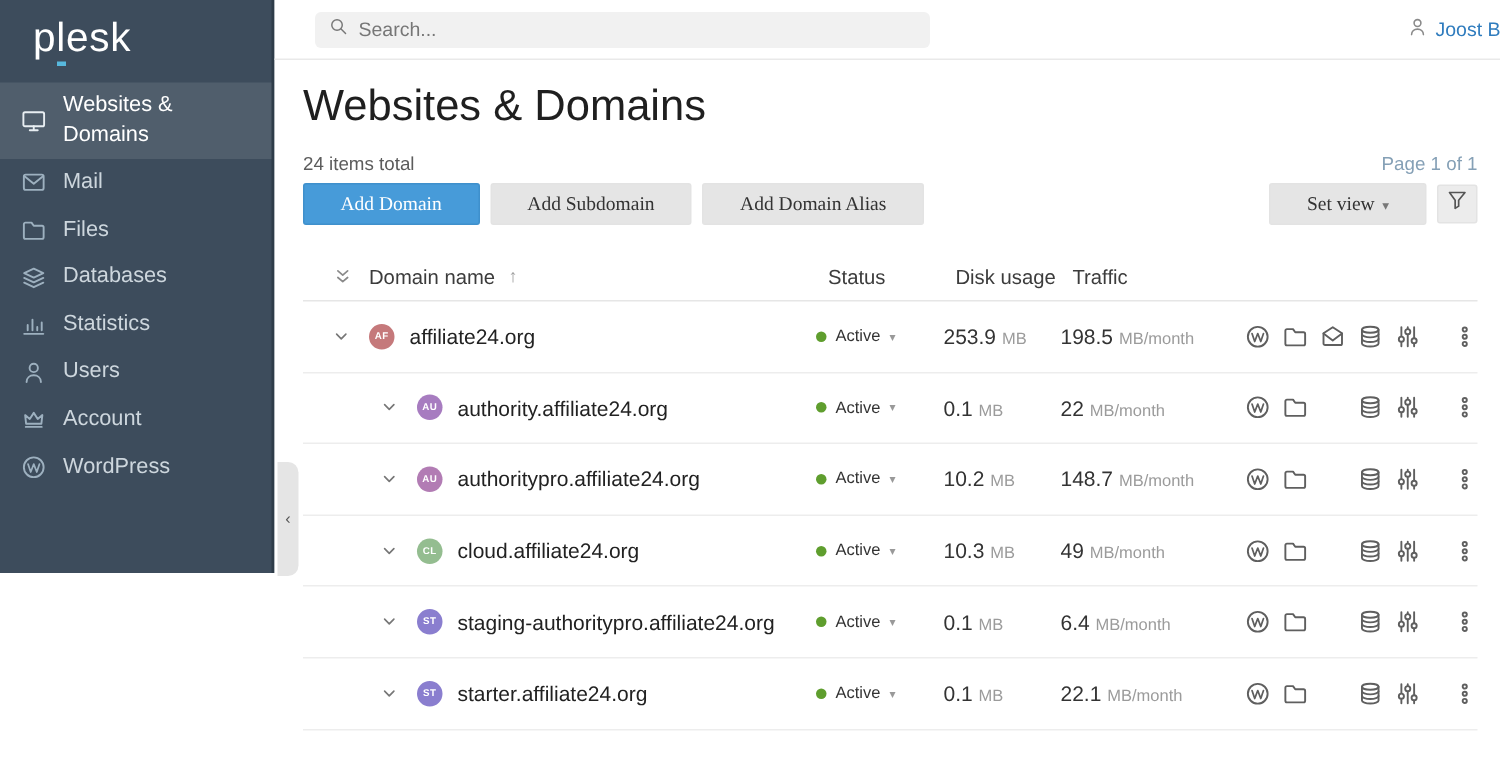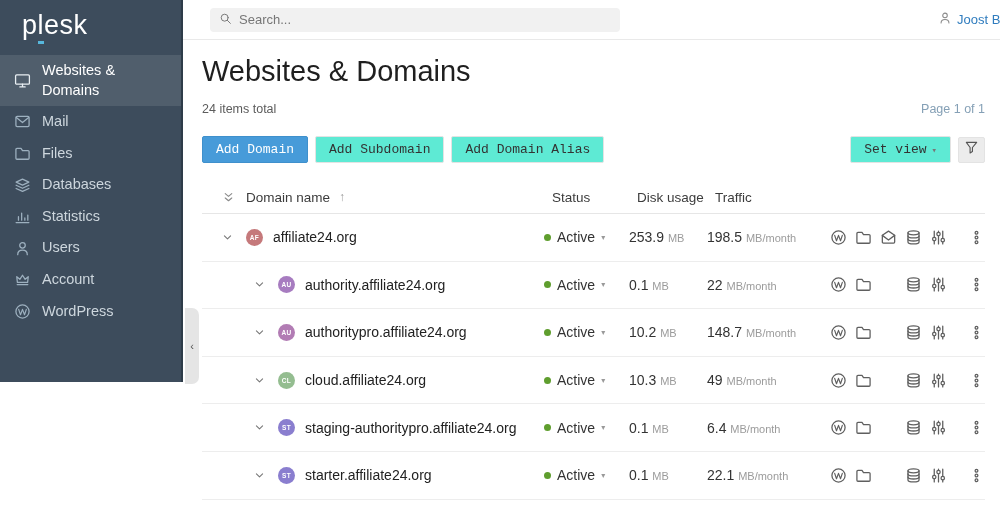--- a/index.html
+++ b/index.html
@@ -30,28 +30,28 @@
   .searchbox svg { width:13px; height:13px; stroke:#777; flex:0 0 13px; }
   .searchbox input { border:0; background:transparent; outline:none; font-size:13px; color:#444; width:100%;
                      font-family:"Liberation Sans","DejaVu Sans",sans-serif; }
   .searchbox input::placeholder { color:#767676; }
   .topuser { margin-left:auto; display:flex; align-items:center; gap:5px; color:#2f7cbe; font-size:13px; white-space:nowrap;
              overflow:hidden; width:62px; flex:0 0 62px; cursor:pointer; }
   .topuser svg { width:14px; height:14px; stroke:#8a8a8a; flex:0 0 14px; }
 
   .content { padding:13px 15px 0 19px; background:#fff; flex:1; }
   h1.page-title { font-size:29px; font-weight:400; color:#1f1f1f; margin:2px 0 14px 0; }
-  .meta-row { display:flex; align-items:center; font-size:12.5px; color:#5c5c5c; margin-bottom:20px; }
+  .meta-row { display:flex; align-items:center; font-size:12.5px; color:#5c5c5c; margin-bottom:6px; }
   .pagination { margin-left:auto; color:#85a0b6; cursor:pointer; }
 
   .toolbar { display:flex; align-items:center; gap:7px; margin-bottom:18px; }
-  .btn { font-size:13px; padding:5px 13px; border-radius:2px; border:1px solid transparent; cursor:pointer;
-         font-family:Liberation Mono, monospace; }
+  .btn { font-size:13px; padding:5px 24px; border-radius:2px; border:1px solid transparent; cursor:pointer;
+         font-family:Liberation Serif, serif; }
   .btn-primary { background:#479bd9; color:#fff; border-color:#3f90cc; }
-  .btn-gray { background:#5eead4; color:#333; border-color:#e3e3e3; }
+  .btn-gray { background:#e5e5e5; color:#333; border-color:#e3e3e3; }
   .toolbar-right { margin-left:auto; display:flex; align-items:center; gap:7px; }
   .btn-caret { font-size:9px; color:#777; margin-left:5px; }
   .icon-btn { width:27px; height:26px; background:#ececec; border:1px solid #e3e3e3; border-radius:2px;
               display:flex; align-items:center; justify-content:center; cursor:pointer; }
   .icon-btn svg { width:15px; height:15px; stroke:#555; }
   .findbox { width:164px; height:27px; border:1px solid #c6cdd3; border-radius:2px; background:#fff;
              display:flex; align-items:center; padding:0 8px; gap:6px; }
   .findbox input { border:0; outline:none; font-size:13px; color:#444; width:100%;
                    font-family:"Liberation Sans","DejaVu Sans",sans-serif; }
   .findbox input::placeholder { color:#757575; }
@@ -73,21 +73,21 @@
   .hdr-expand { width:14px; flex:0 0 14px; display:inline-flex; cursor:pointer; }
   .hdr-expand svg { width:13px; height:13px; stroke:#8a8a8a; }
   .favicon { width:17px; height:17px; border-radius:50%; color:#fff; font-size:6.5px; font-weight:bold;
              display:inline-flex; align-items:center; justify-content:center; margin:0 10px 0 10px; flex:0 0 17px;
              letter-spacing:.3px; }
   .domain-link { color:#222; text-decoration:none; cursor:pointer; white-space:nowrap; }
   .sort-col { display:flex; align-items:center; gap:9px; margin-left:10px; cursor:pointer; }
   .sort-arrow { color:#9a9a9a; font-size:12px; }
 
   .status-dot { width:7px; height:7px; border-radius:50%; flex:0 0 7px; }
-  .status-text { font-size:14px; color:#333; }
+  .status-text { font-size:11px; color:#333; }
   .status-chev { font-size:8px; color:#999; }
   .col-status { cursor:pointer;text-align:center; }
 
   .num { color:#333; font-size:14px; }
   .unit { color:#9b9b9b; font-size:11px; }
 
   .ricon { width:18px; height:18px; display:inline-flex; align-items:center; justify-content:center; cursor:pointer; }
   .ricon svg { width:17px; height:17px; stroke:#5f5f5f; }
   .ricon.kebab { margin-left:13px; }
 </style>

